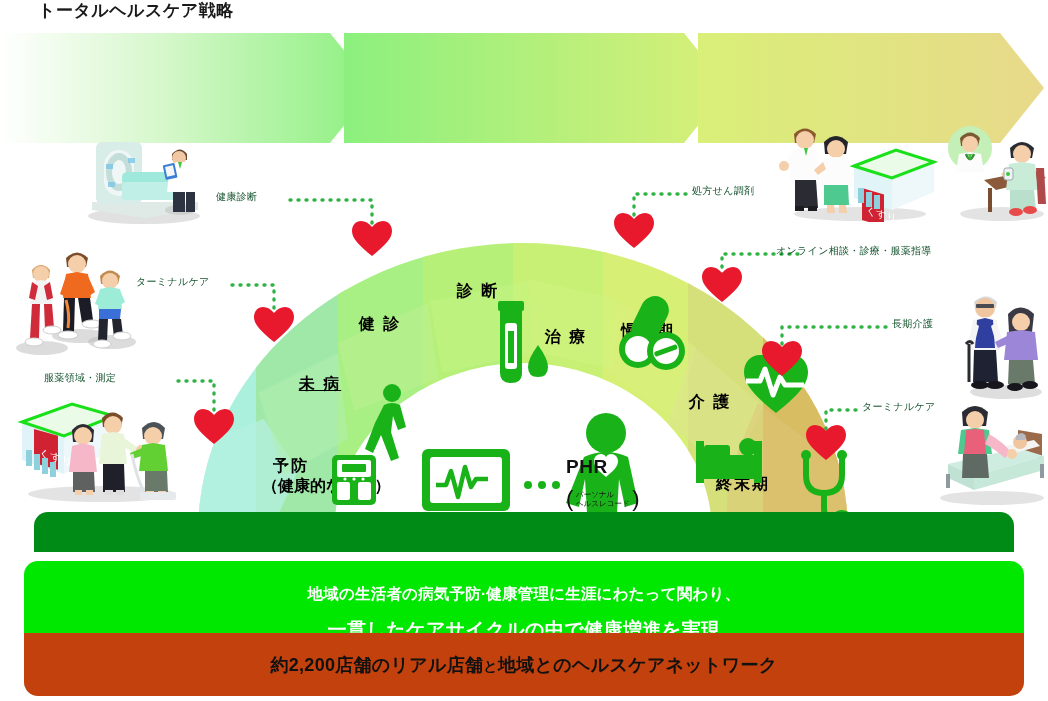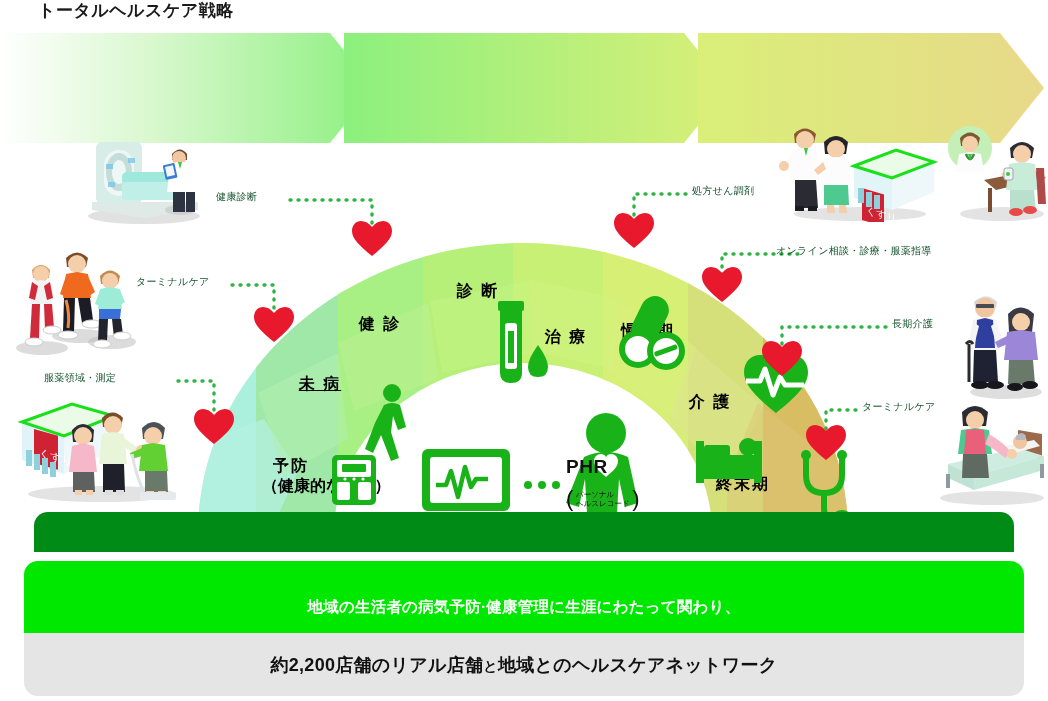--- a/index.html
+++ b/index.html
@@ -88,21 +88,21 @@
   #bar-main-line1{
     color:#fff;font-size:15.5px;font-weight:bold;letter-spacing:.2px;
     margin-bottom:12px;white-space:nowrap;
   }
   #bar-main-line2{
     color:#fff;font-size:19px;font-weight:bold;letter-spacing:.4px;
     white-space:nowrap;
   }
   #bar-sub{
     left:24px; top:633px; width:1000px; height:63px;
-    background:#e5e5e5; border-radius:0 0 14px 14px;
+    background:#c2410c; border-radius:0 0 14px 14px;
     display:flex;align-items:center;justify-content:center;
   }
   #bar-sub-text{
     color:#111;font-size:18px;font-weight:bold;letter-spacing:.3px;white-space:nowrap;
   }
   #bar-sub-text .small{font-size:14px;}
 
   
   .scene svg{display:block;}
 </style>
@@ -521,20 +521,21 @@
 
   <div class="callout-label" style="left:692px;top:184px;">処方せん調剤</div>
   <div class="callout-label" style="left:776px;top:244px;">オンライン相談・診療・服薬指導</div>
   <div class="callout-label" style="left:892px;top:317px;">長期介護</div>
   <div class="callout-label" style="left:862px;top:400px;">ターミナルケア</div>
 
   <div class="abs" id="bar-back"></div>
 
   <div class="abs" id="bar-main">
     <div id="bar-main-line1">地域の生活者の病気予防·健康管理に生涯にわたって関わり、</div>
+    <div id="bar-main-line2">一貫したケアサイクルの中で健康増進を実現</div>
   </div>
 
   <div class="abs" id="bar-sub">
     <div id="bar-sub-text">
       <span>約2,200店舗のリアル店舗</span><span class="small">と</span><span>地域とのヘルスケアネットワーク</span>
     </div>
   </div>
 
 </div>
 

